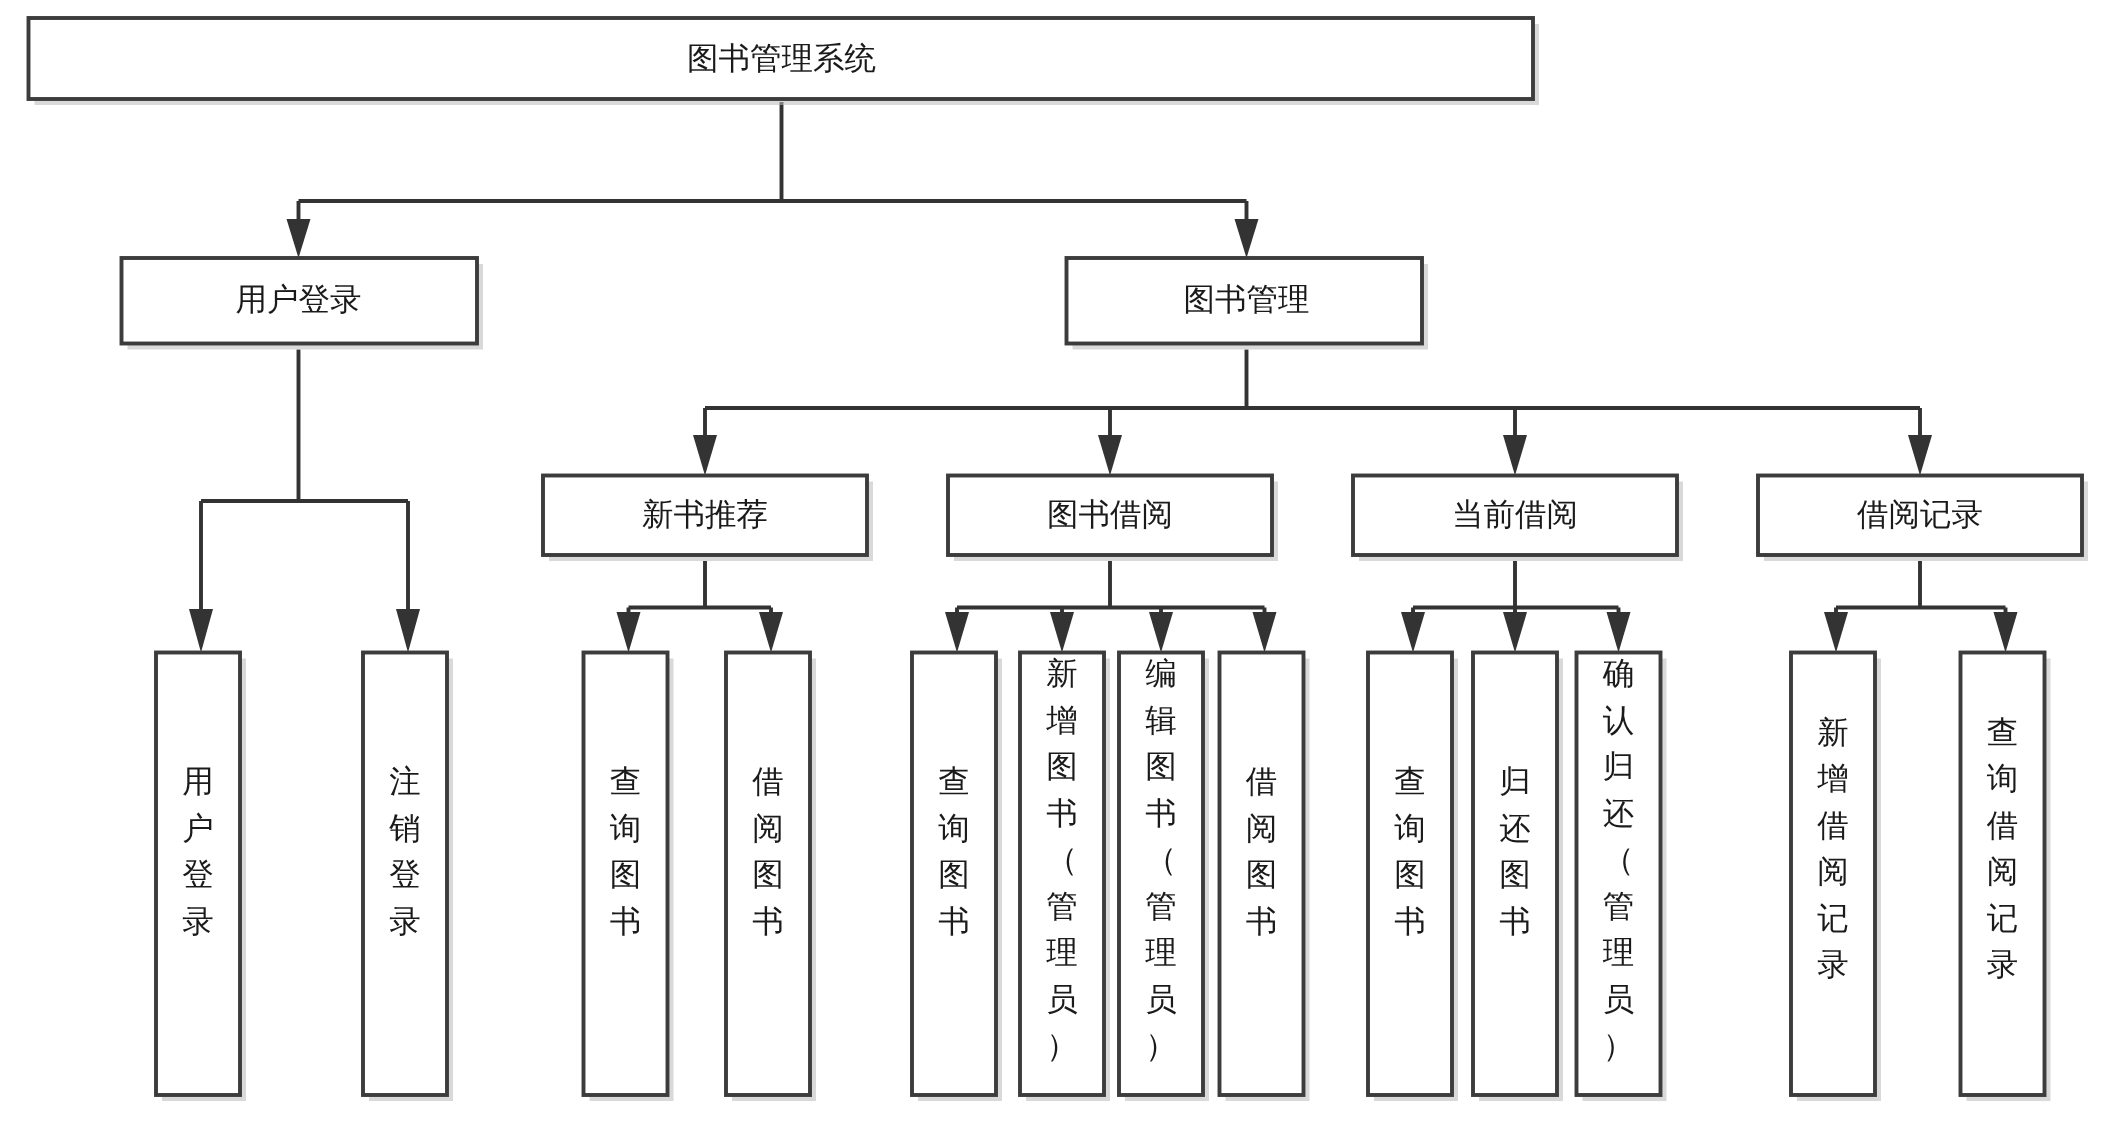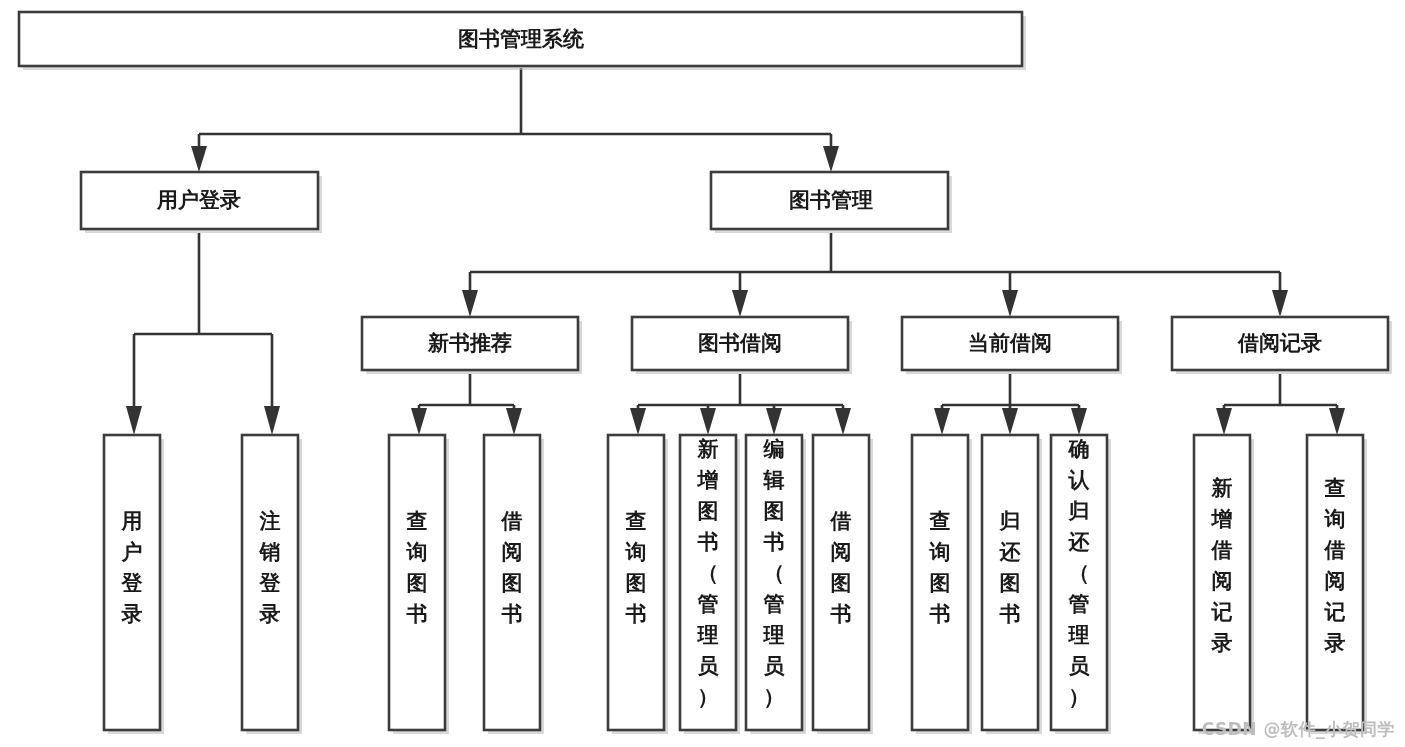--- a/index.html
+++ b/index.html
@@ -12,21 +12,20 @@
     width: 1405px;
     height: 747px;
     font-family: "DejaVu Sans", "Liberation Sans", sans-serif;
     overflow: hidden;
   }
   #diagram-root {
     position: relative;
     width: 1405px;
     height: 747px;
     background: #ffffff;
-    font-weight: bold;
   }
   svg#flowchart {
     position: absolute;
     left: 0;
     top: 0;
     width: 1405px;
     height: 747px;
     display: block;
   }
   .node-box {
@@ -274,14 +273,13 @@
       </g>
 
       <g>
         <rect class="node-shadow" x="1311" y="439" width="56" height="295"></rect>
         <rect class="node-box" x="1307" y="435" width="56" height="295"></rect>
         <text class="node-label-vertical" x="1335" y="495"><tspan x="1335" y="495">查</tspan><tspan x="1335" y="526">询</tspan><tspan x="1335" y="557">借</tspan><tspan x="1335" y="588">阅</tspan><tspan x="1335" y="619">记</tspan><tspan x="1335" y="650">录</tspan></text>
       </g>
     </g>
   </svg>
 
-  <div class="watermark">CSDN @软件_小贺同学</div>
 </div>
 
 </body></html>

